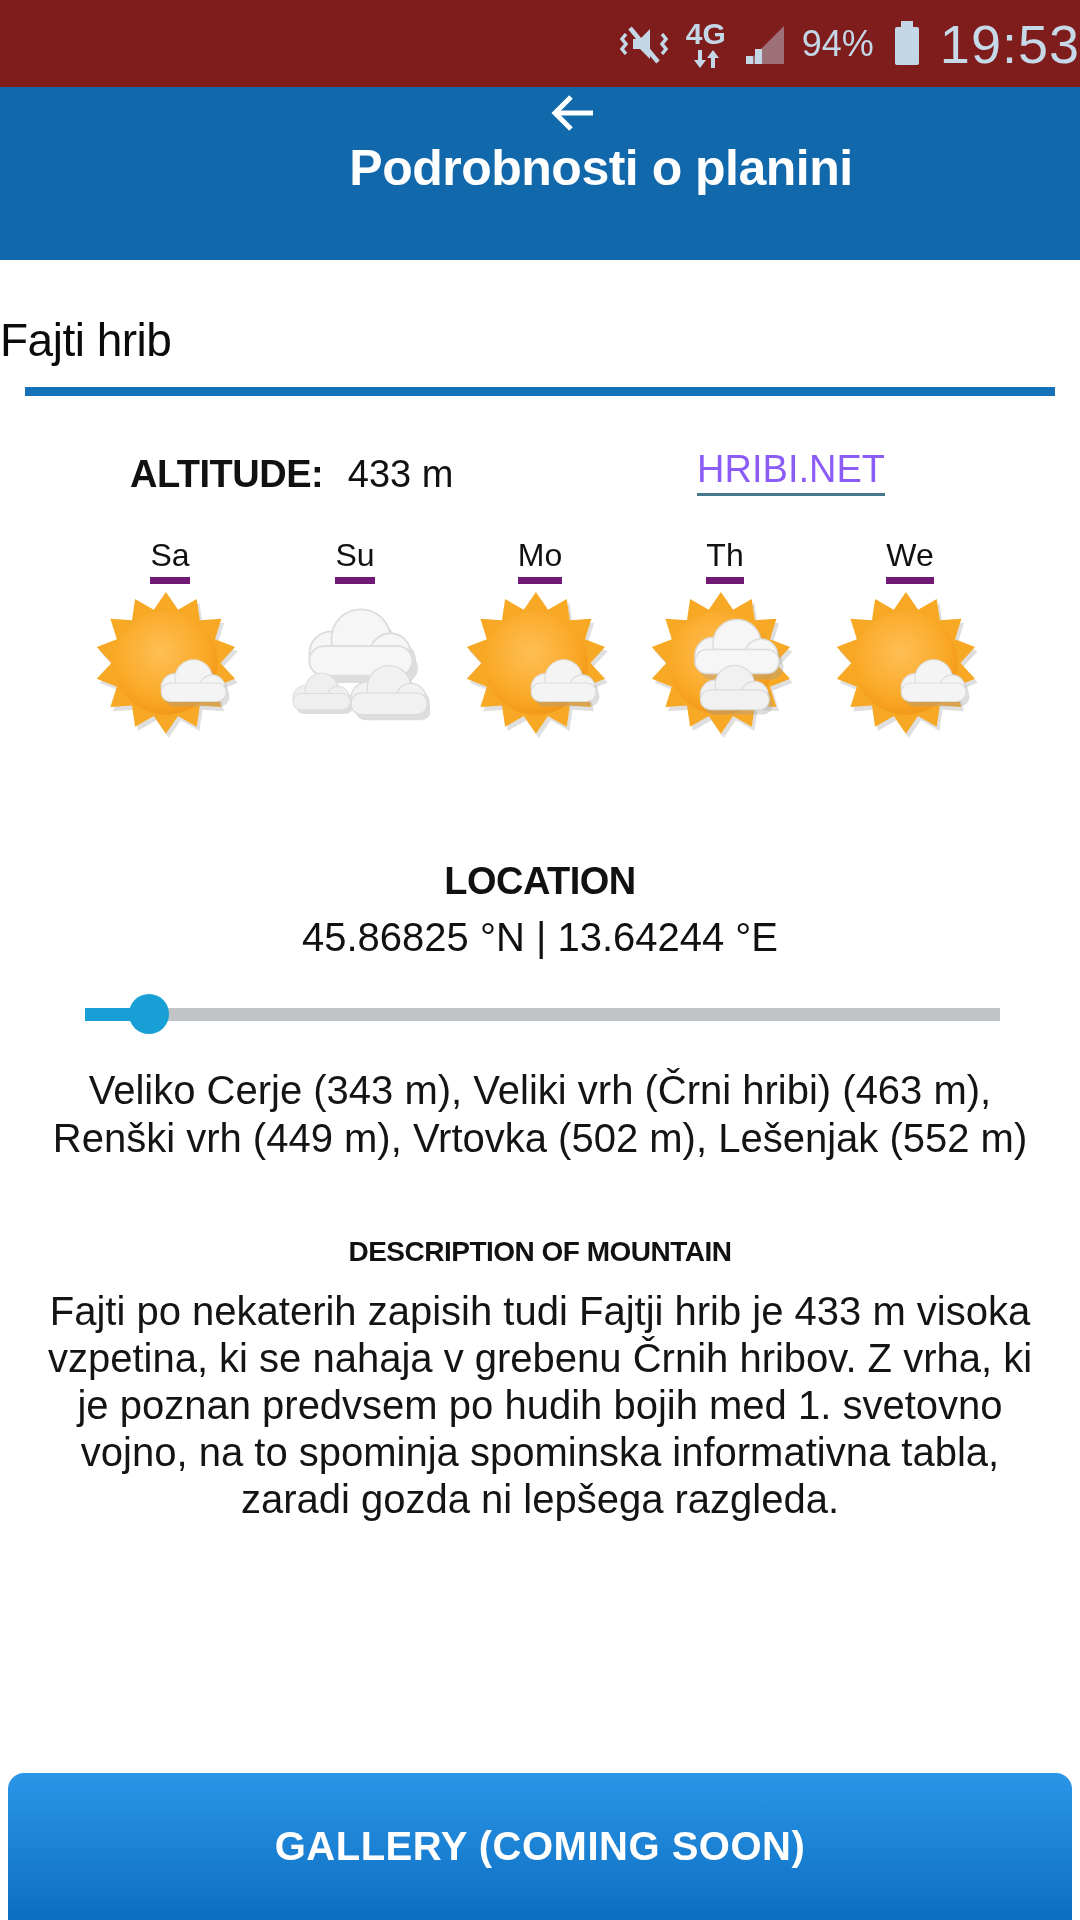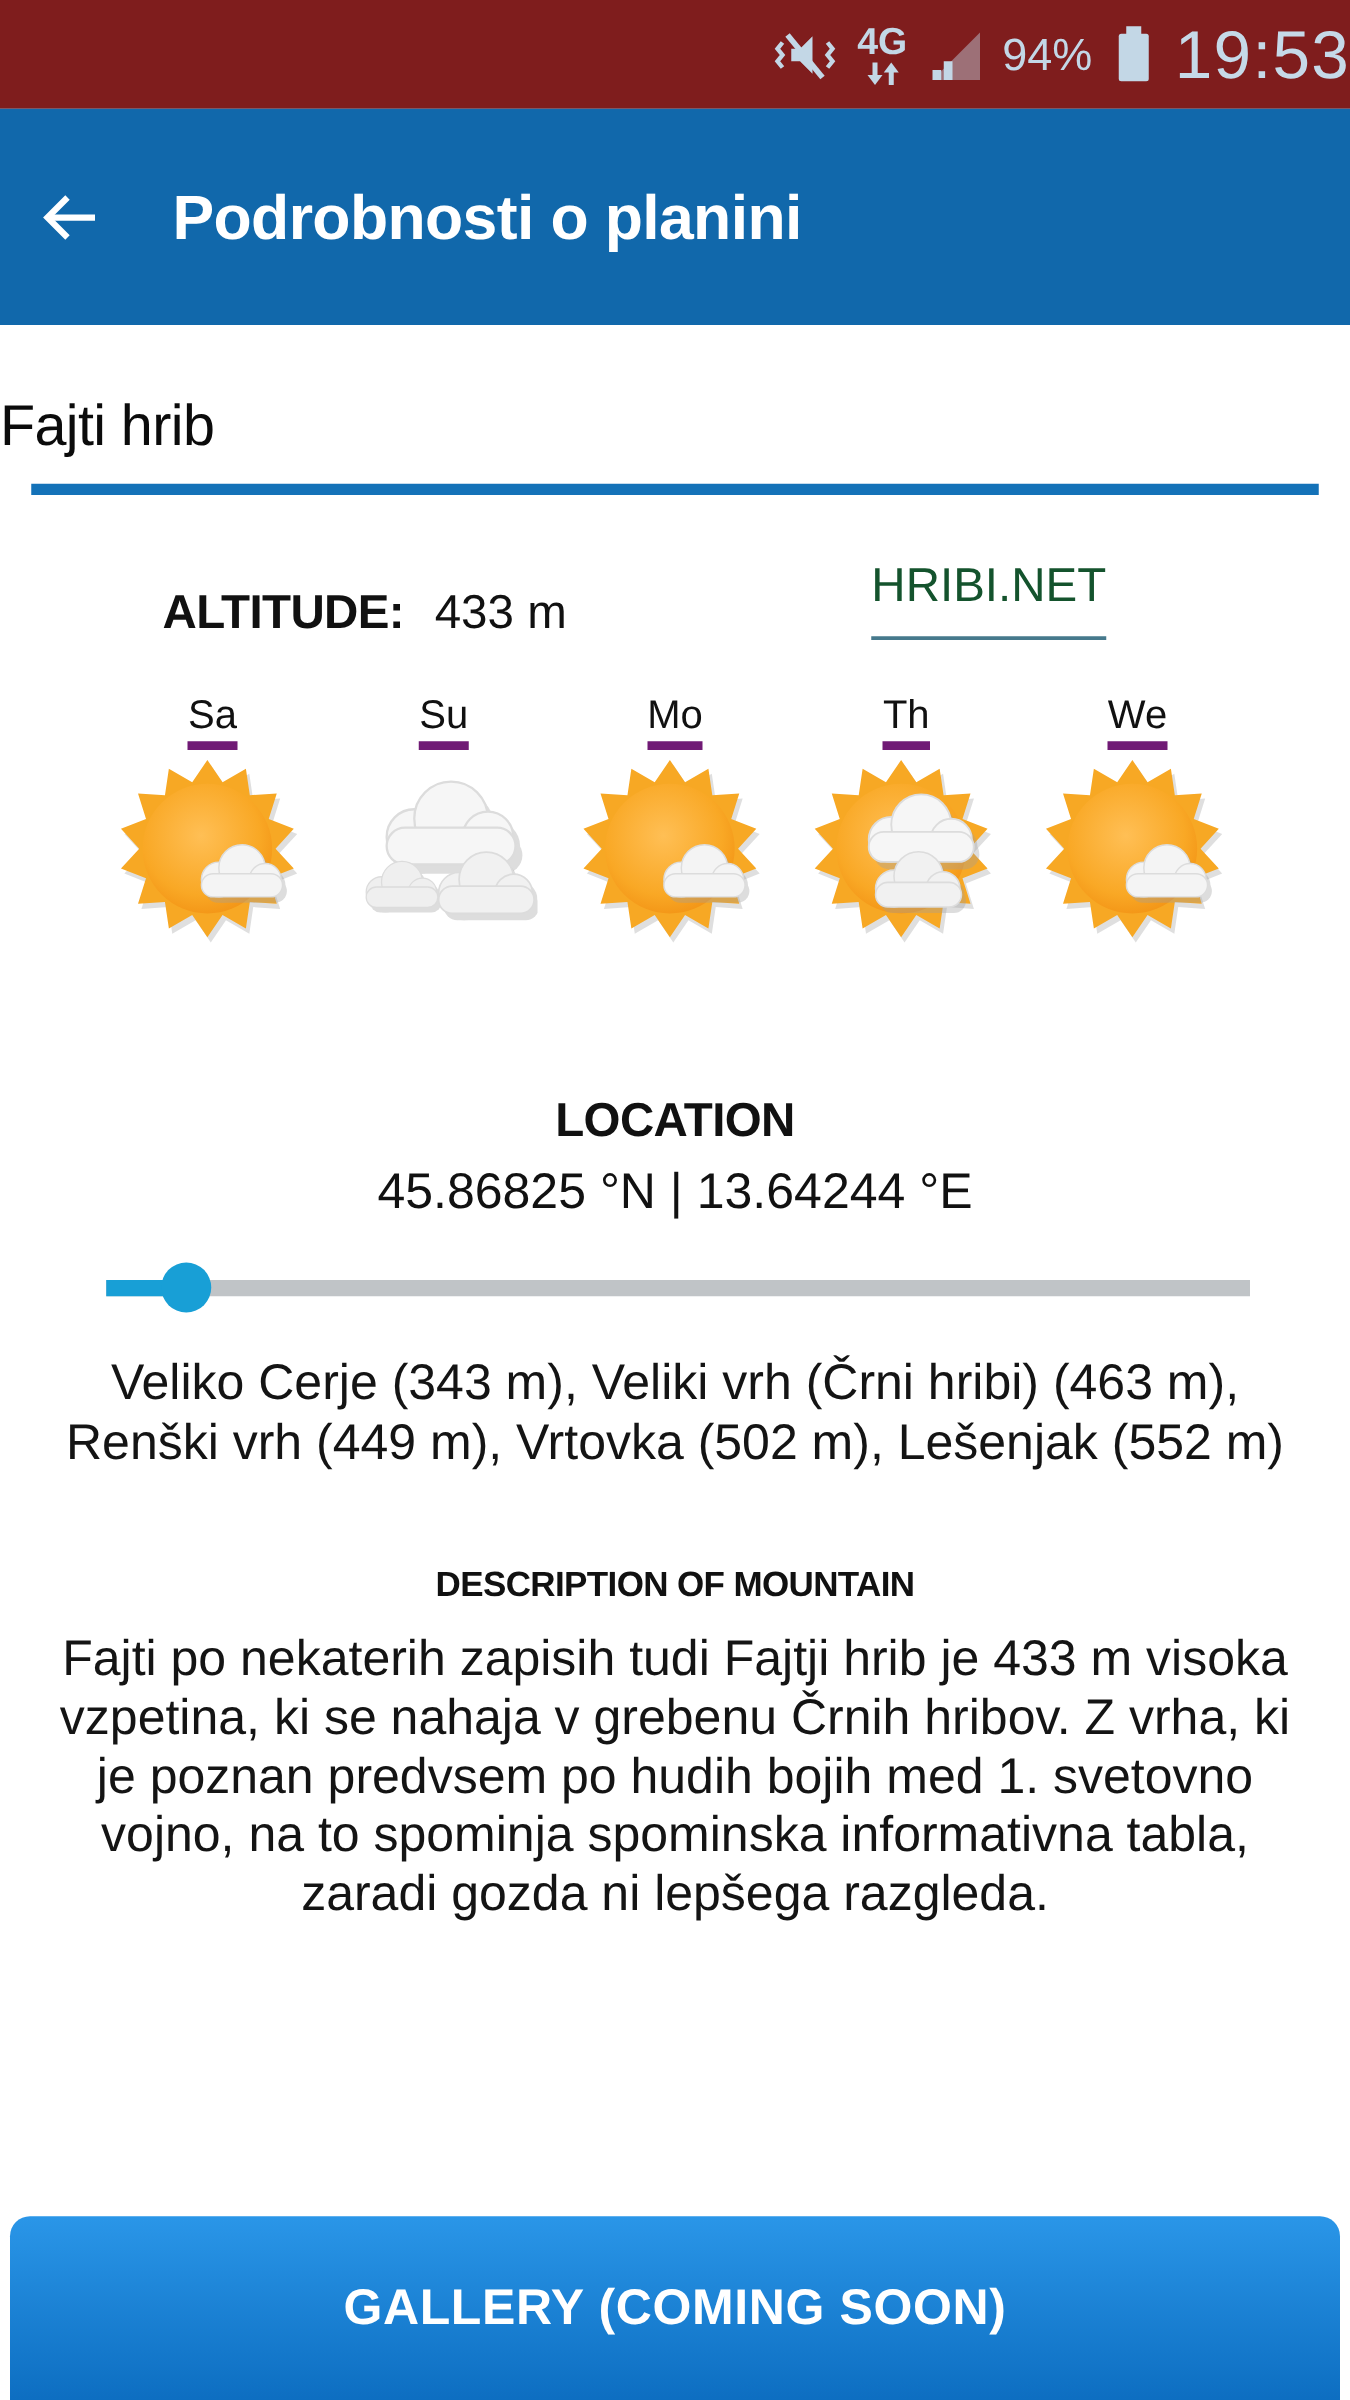--- a/index.html
+++ b/index.html
@@ -18,43 +18,43 @@
   }
   .status-bar svg{display:block;}
   .net-label-wrap{display:flex;flex-direction:column;align-items:center;line-height:1;}
   .net-label{font-size:30px;font-weight:700;color:#c3d7e6;}
   .battery-pct{font-size:36px;color:#c3d7e6;}
   .clock{font-size:54px;color:#c6d9e8;letter-spacing:1px;}
   
   .app-bar{
     height:173px;background:#1168ab;
     display:flex;align-items:center;
-    padding-left:30px;box-sizing:border-box;
+    padding-left:66px;box-sizing:border-box;flex-direction:column;
   }
   .back-btn{background:none;border:none;padding:0;margin:0;cursor:pointer;display:flex;}
   .app-title{
     color:#ffffff;font-size:50px;font-weight:700;
     margin-left:56px;letter-spacing:-0.5px;
   }
   
   .content{padding-top:1px;}
   .peak-name{
     font-size:46px;font-weight:500;
     margin-top:52px;color:#0b0b0b;letter-spacing:-0.5px;
   }
   .title-rule{height:9px;background:#1472b8;margin:20px 25px 0 25px;}
   .alt-row{
     display:flex;align-items:flex-end;justify-content:space-between;
     margin-top:52px;padding:0 195px 0 130px;font-size:38px;
   }
   .alt-label{font-weight:700;letter-spacing:-0.5px;}
   .alt-value{margin-left:14px;}
   .site-link{
-    color:#14532d;text-decoration:none;font-size:38px;
-    border-bottom:3px solid #46798c;padding-bottom:18px;cursor:pointer;
+    color:#8b5cf6;text-decoration:none;font-size:38px;
+    border-bottom:3px solid #46798c;padding-bottom:2px;cursor:pointer;
   }
   
   .forecast{
     margin:40px auto 0 auto;width:920px;
     display:flex;justify-content:space-between;
   }
   .day{width:180px;display:flex;flex-direction:column;align-items:center;}
   .day-label{
     font-size:32px;color:#111;
     border-bottom:7px solid #701a75;padding-bottom:3px;line-height:1.2;

